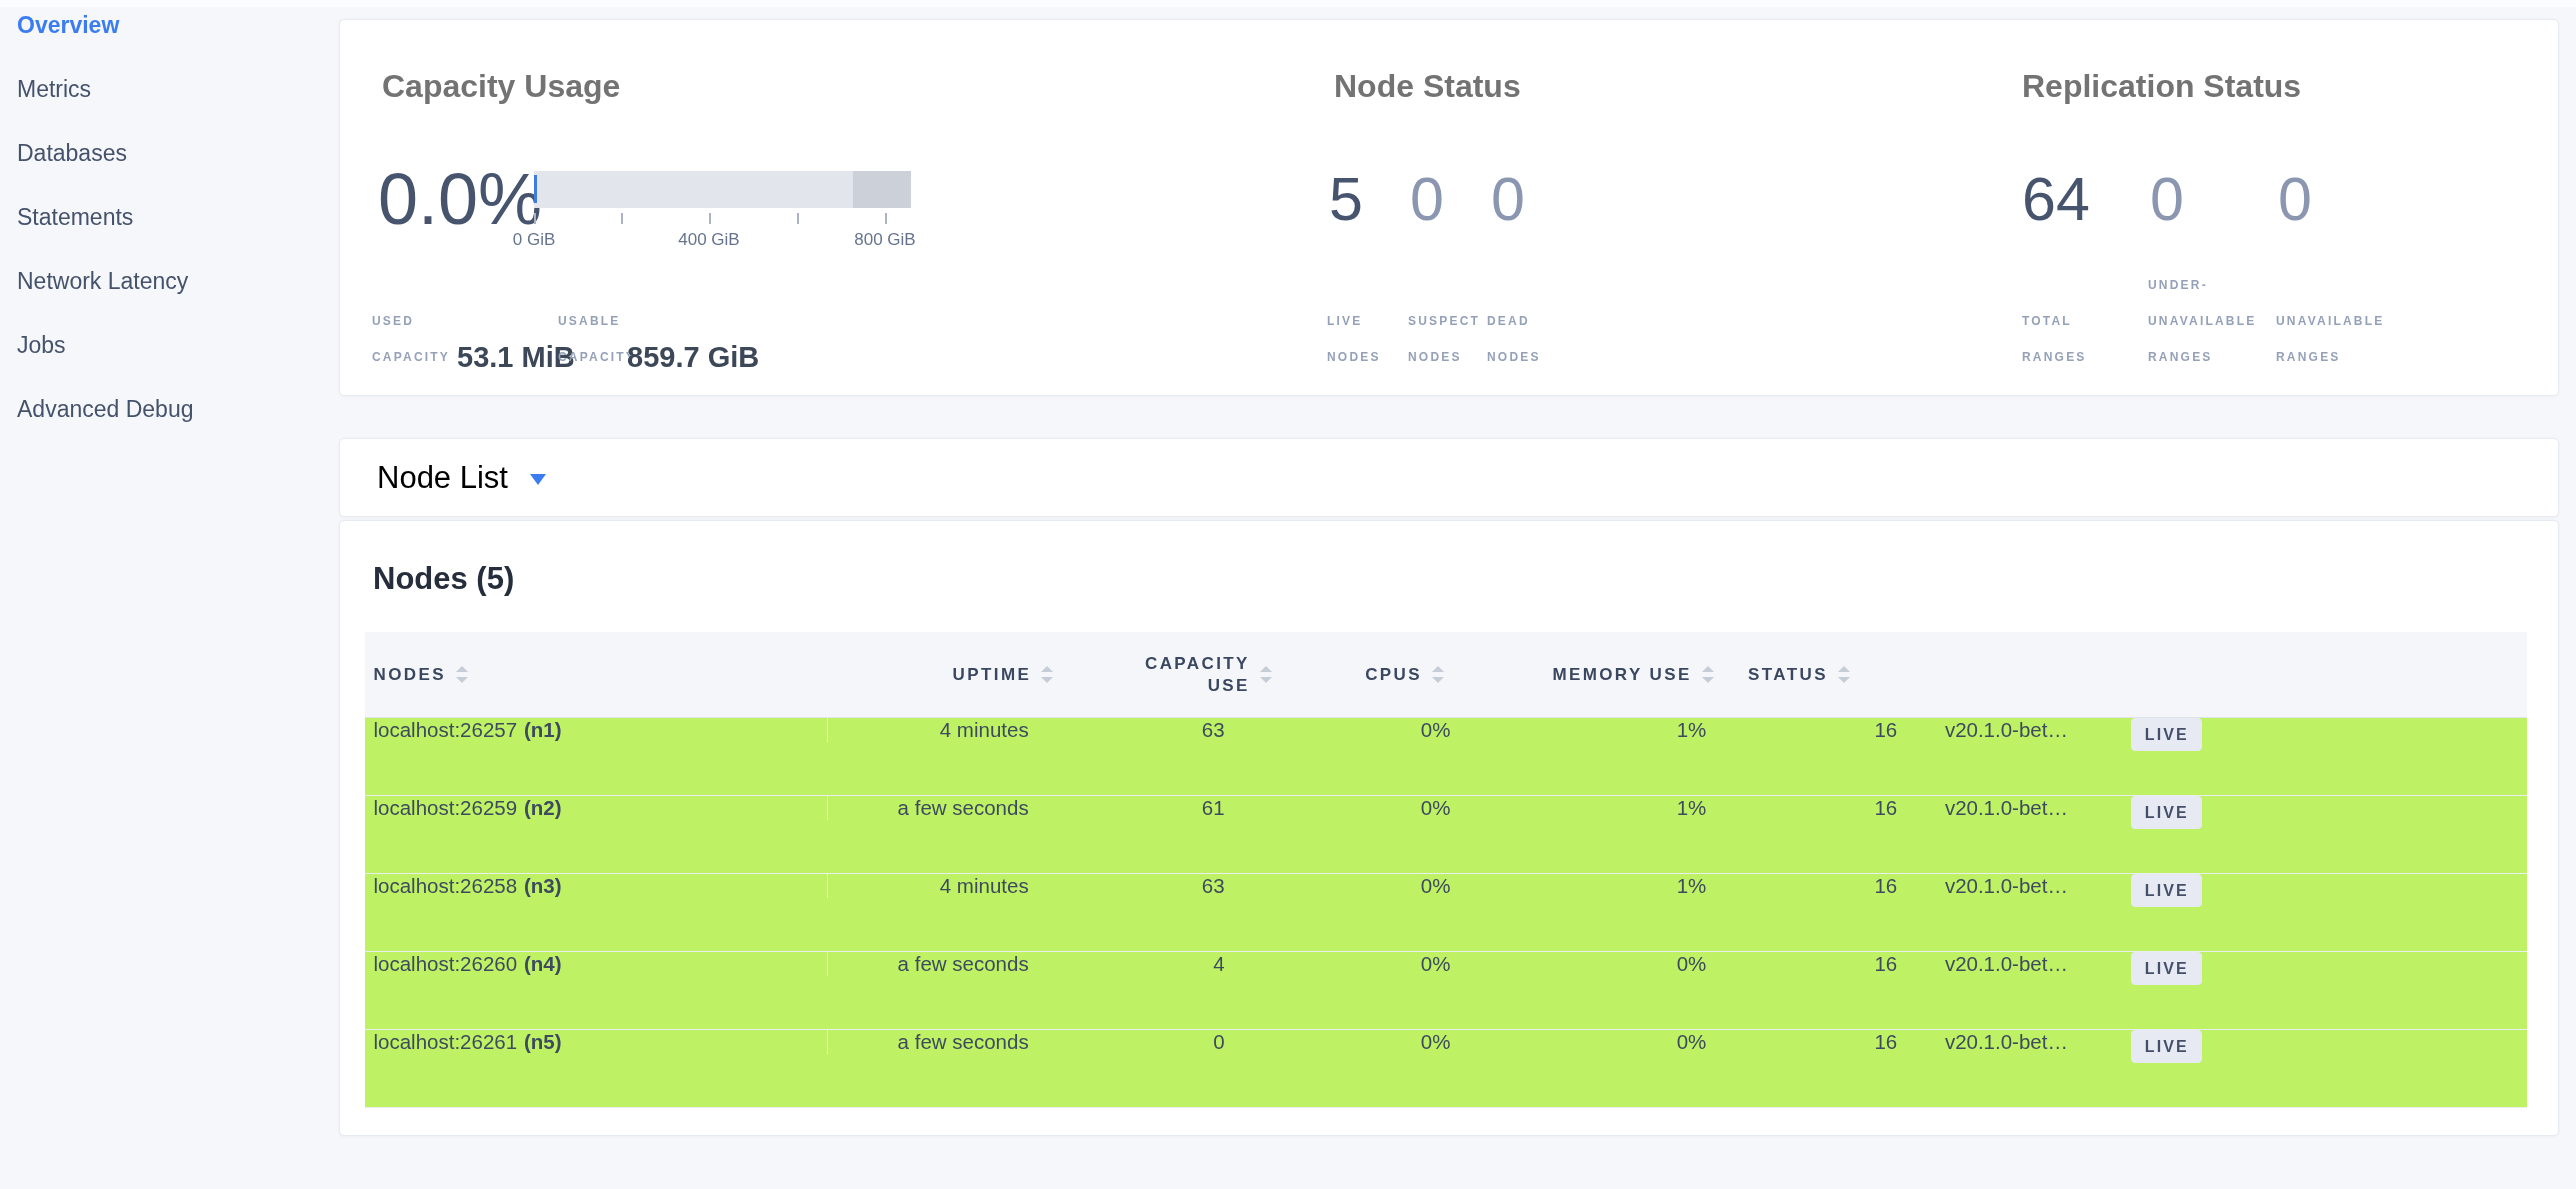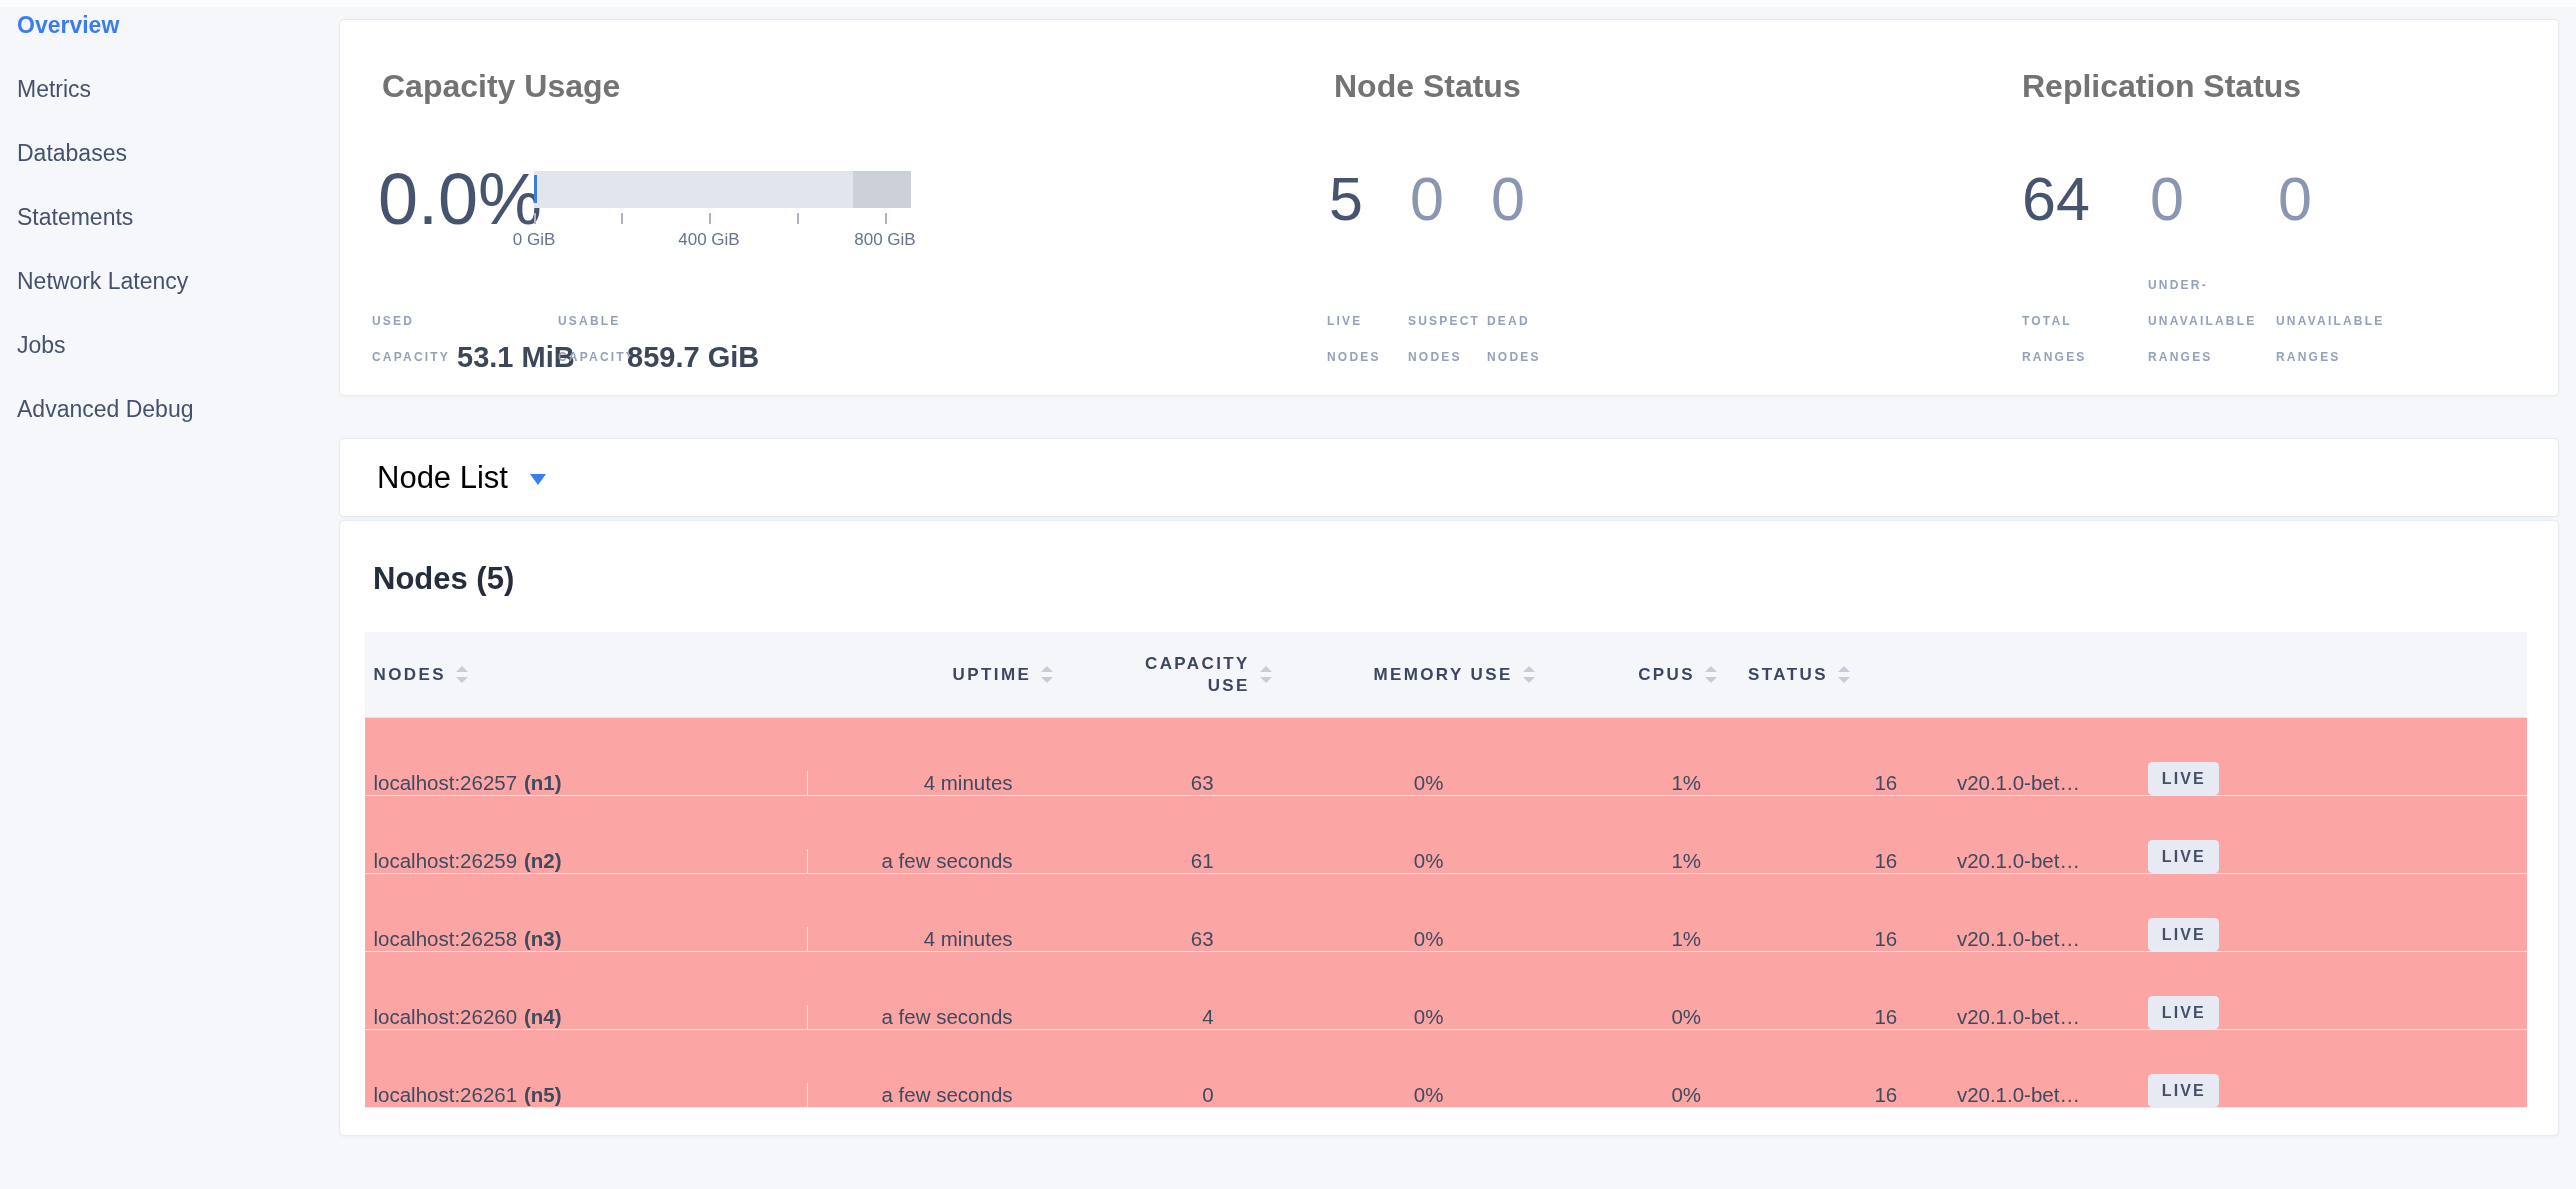--- a/index.html
+++ b/index.html
@@ -36,21 +36,21 @@
   #nodelist-inner{left:37px;top:0;height:77px;display:flex;align-items:center;cursor:pointer;}
   #nodelist-label{font-size:31px;color:#000000;}
   .caret-down{width:0;height:0;border-left:8.5px solid transparent;border-right:8.5px solid transparent;
               border-top:11px solid #3b7cf0;margin-left:22px;margin-top:3.4px;}
   
   #tbl-title{left:33px;top:39px;font-size:31px;font-weight:600;color:#262e3d;line-height:38px;}
   #tbl{left:25px;top:111px;width:2162px;}
   .thead{display:flex;height:85px;background:#f5f6f9;border-bottom:1.7px solid #dfe3ea;align-items:stretch;}
   .th{display:flex;align-items:center;font-size:17px;font-weight:700;letter-spacing:2.4px;
       color:#3a4760;cursor:pointer;box-sizing:border-box;white-space:nowrap;}
-  .trow{display:flex;height:77px;border-bottom:1.7px solid #eaedf2;background:#fca5a5;align-items:flex-end;cursor:pointer;gap:12px;}
+  .trow{display:flex;height:77px;border-bottom:1.7px solid #eaedf2;background:#bef264;align-items:flex-start;cursor:pointer;}
   .td{display:flex;align-items:center;font-size:20.5px;color:#3e4a5e;box-sizing:border-box;white-space:nowrap;}
   
   .c0{width:463px;justify-content:flex-start;padding-left:8.5px;}
   .td.c0{border-right:1.7px solid #eaedf2;}
   .c1{width:239px;justify-content:flex-end;padding-right:38px;}
   .c2{width:196px;justify-content:flex-end;padding-right:38px;}
   .c3{width:205px;justify-content:flex-end;padding-right:17px;}
   .c4{width:273px;justify-content:flex-end;padding-right:34px;}
   .c5{width:179px;justify-content:flex-end;padding-right:22px;}
   .c6{width:188px;justify-content:flex-start;padding-left:25.6px;}
@@ -177,34 +177,34 @@
         <div class="th c3">
           <span class="hdr2">
             <div>CAPACITY</div>
             <div>USE</div>
           </span>
           <span class="sort">
               <span class="tri-up"></span>
               <span class="tri-down"></span>
             </span>
         </div>
+        <div class="th c5">
+          <span>CPUS</span>
+          <span class="sort">
+              <span class="tri-up"></span>
+              <span class="tri-down"></span>
+            </span>
+        </div>
         <div class="th c4">
           <span>MEMORY USE</span>
           <span class="sort">
               <span class="tri-up"></span>
               <span class="tri-down"></span>
             </span>
         </div>
-        <div class="th c5">
-          <span>CPUS</span>
-          <span class="sort">
-              <span class="tri-up"></span>
-              <span class="tri-down"></span>
-            </span>
-        </div>
         <div class="th c7">
           <span>STATUS</span>
           <span class="sort">
               <span class="tri-up"></span>
               <span class="tri-down"></span>
             </span>
         </div>
       </div>
 
       <div class="trow">

